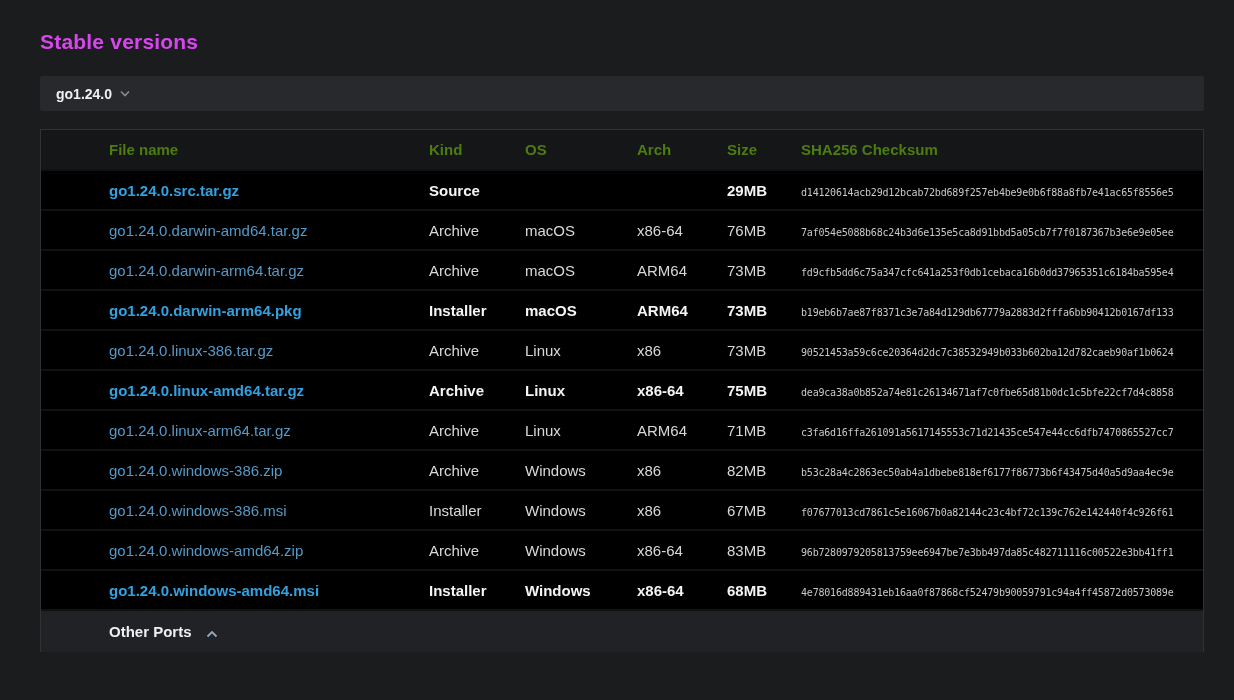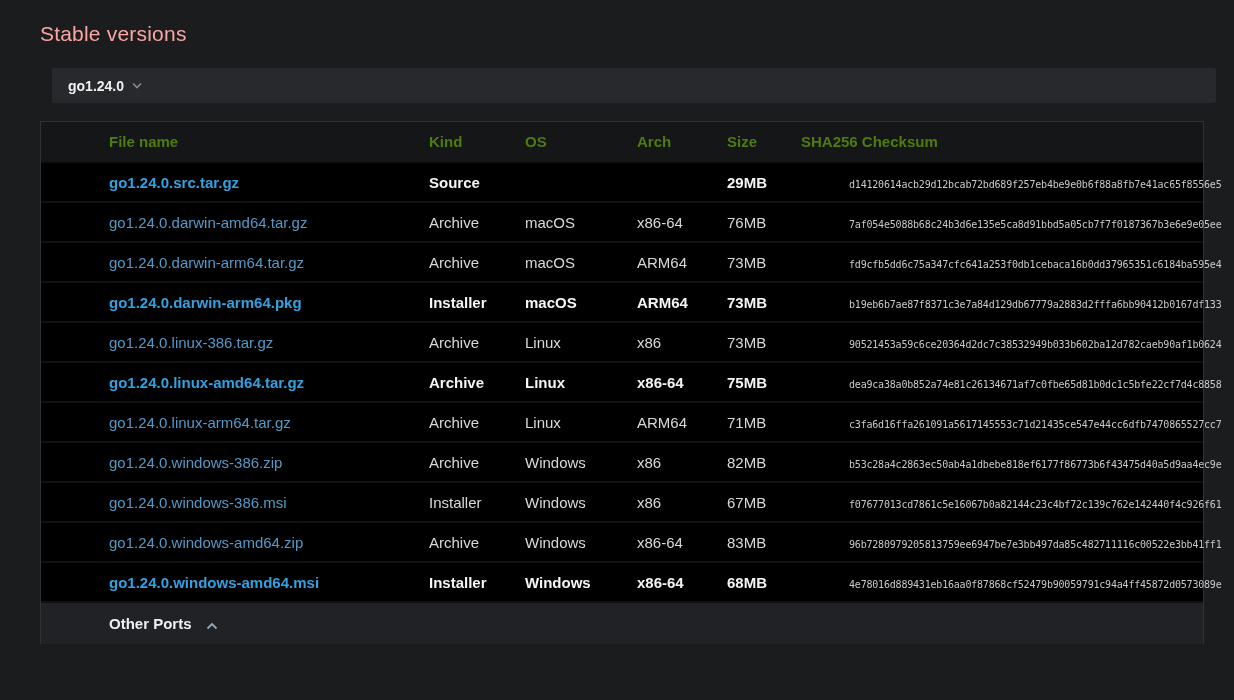--- a/index.html
+++ b/index.html
@@ -6,37 +6,36 @@
   html, body { width: 1234px; height: 700px; overflow: hidden; }
   body {
     background: #1b1c1e;
     font-family: "Liberation Sans", sans-serif;
     color: #e6e6e6;
   }
   .page { padding: 12px 30px 0 40px; }
 
   .page-title {
     font-size: 21px;
-    font-weight: 400;
-    color: #fca5a5;
+    font-weight: 700;
+    color: #d946ef;
     letter-spacing: 0.2px;
-    margin-top: 10px;
+    margin-top: 18px;
   }
 
   .version-select {
     margin-top: 22px;
     height: 35px;
     width: 1164px;
     background: #28292c;
     display: flex;
     align-items: center;
     padding: 0 16px;
     cursor: pointer;
     border-radius: 2px;
-    margin-left: 12px;
   }
   .version-select .value {
     font-size: 14px;
     font-weight: 700;
     color: #f0f0f0;
   }
   .version-select .chev {
     margin-left: 8px;
     display: inline-flex;
     align-items: center;
@@ -90,21 +89,20 @@
   }
   tr.highlight a.file-link { color: #33a1e0; font-weight: 700; }
 
   td.col-sha tt {
     font-family: "DejaVu Sans Mono", monospace;
     font-size: 10px;
     font-weight: 400;
     color: #c9c9c9;
     letter-spacing: -0.2px;
     white-space: nowrap;
-    margin-left: 48px;
   }
 
   tr.other-ports { background: #202225; border-top: 2px solid #101113; cursor: pointer; }
   tr.other-ports td { padding-left: 68px; height: 42px; }
   tr.other-ports .op-label {
     font-size: 15px;
     font-weight: 700;
     color: #f0f0f0;
     margin-right: 10px;
   }

